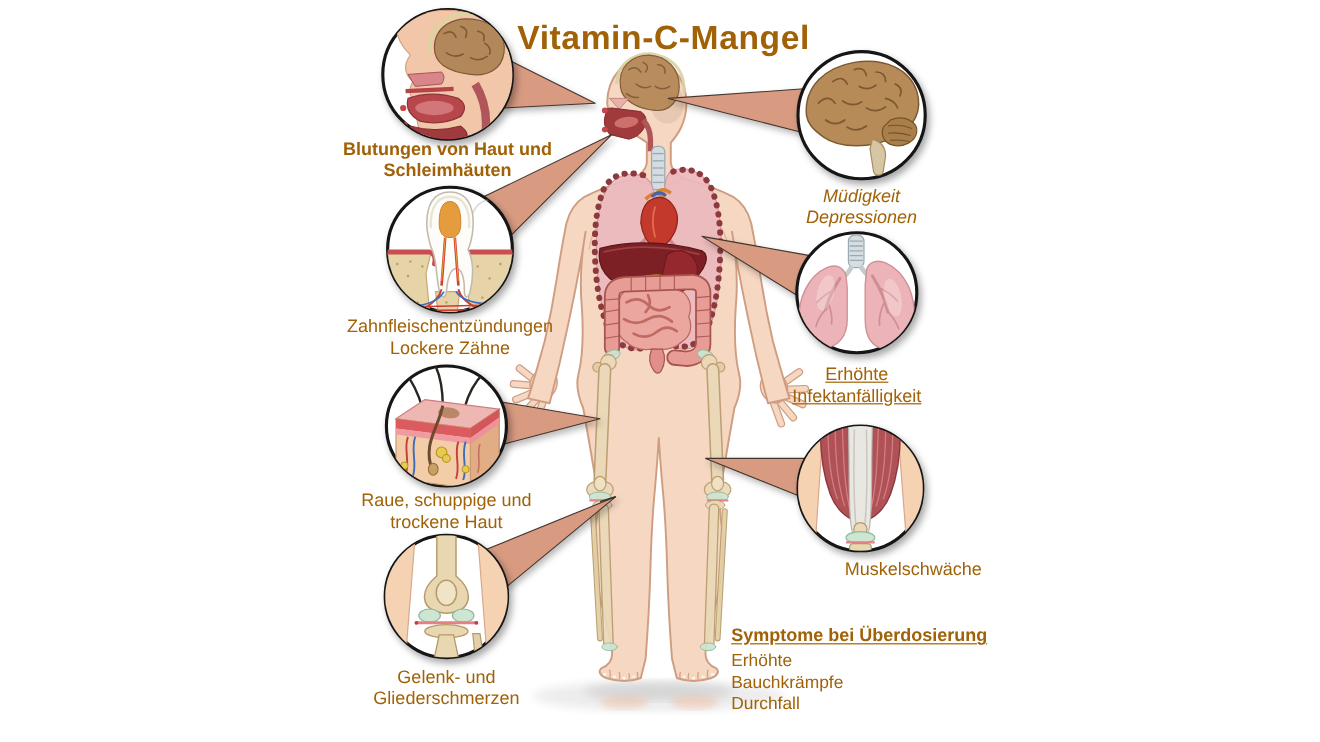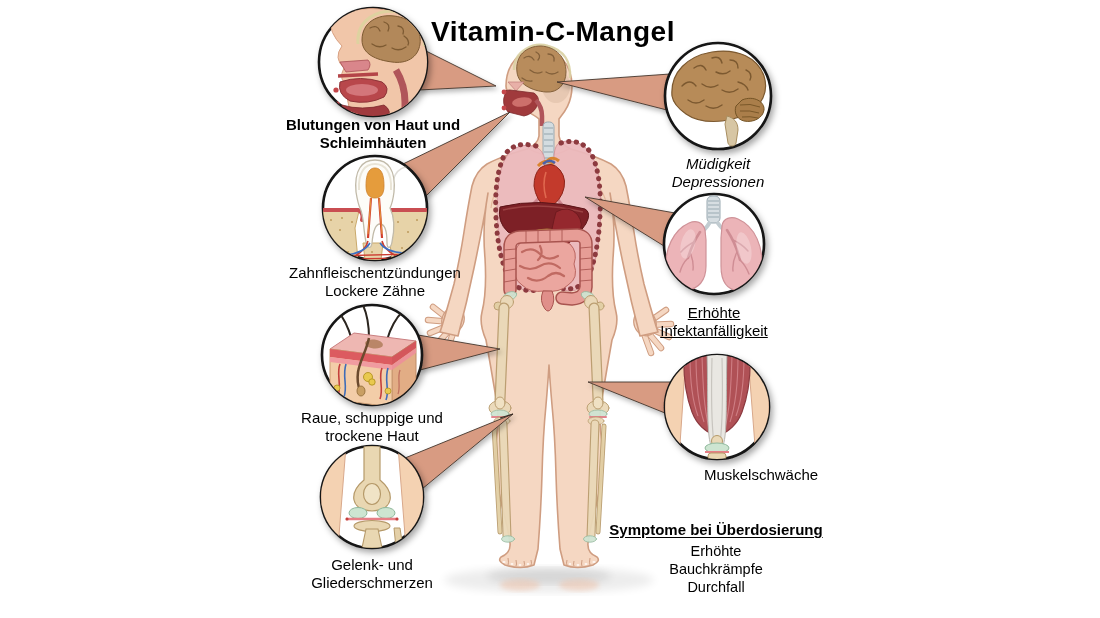--- a/index.html
+++ b/index.html
@@ -1,24 +1,24 @@
 <!DOCTYPE html>
 <html><head>
 <meta charset="utf-8">
 <style>
   html,body{margin:0;padding:0;background:#fff;}
   #stage{position:relative;width:1100px;height:618px;background:#fff;overflow:hidden;
-         font-family:"Liberation Sans","DejaVu Sans",sans-serif;color:#000000;}
+         font-family:"Liberation Sans","DejaVu Sans",sans-serif;color:#a16207;}
   #art{position:absolute;left:0;top:0;}
   .title{position:absolute;left:553px;top:16px;transform:translateX(-50%);
          font-size:28px;font-weight:bold;letter-spacing:.5px;white-space:nowrap;}
   .lbl{position:absolute;transform:translateX(-50%);font-size:15px;line-height:18px;
        text-align:center;white-space:pre-line;}
   .od{position:absolute;left:716px;top:521px;transform:translateX(-50%);
-      text-align:center;font-size:14.5px;line-height:18px;}
+      font-size:14.5px;line-height:18px;}
   .od .hd{font-weight:bold;font-size:15px;text-decoration:underline;
           text-underline-offset:2px;margin-bottom:3px;white-space:nowrap;}
 </style>
 </head>
 <body>
 
 <div id="stage">
 
 <svg id="art" width="1100" height="618" viewBox="0 0 1100 618">
   <defs>

